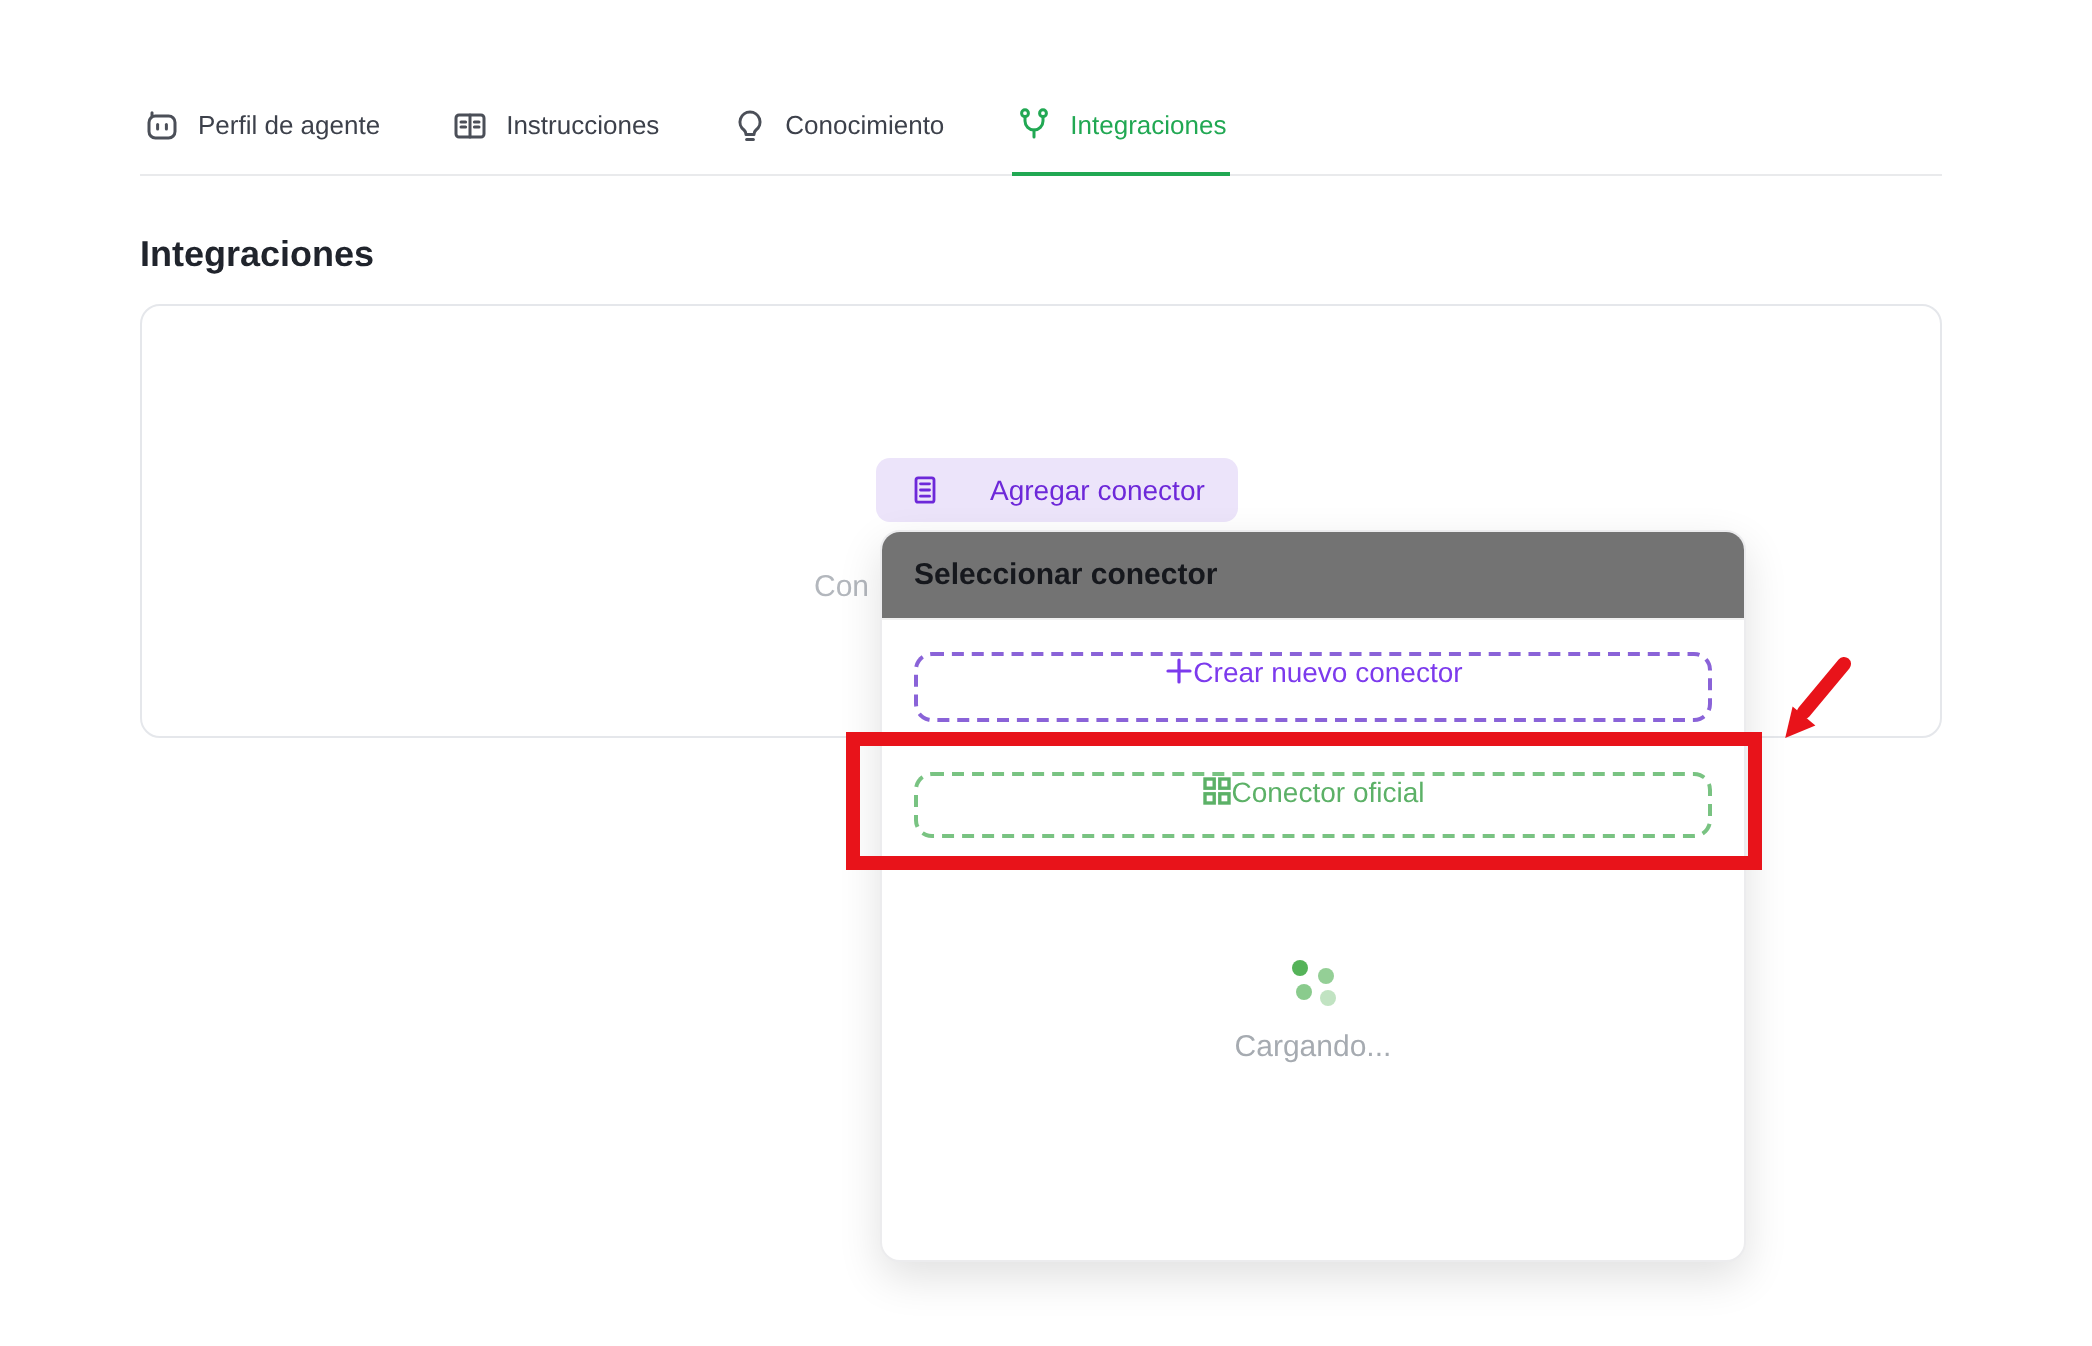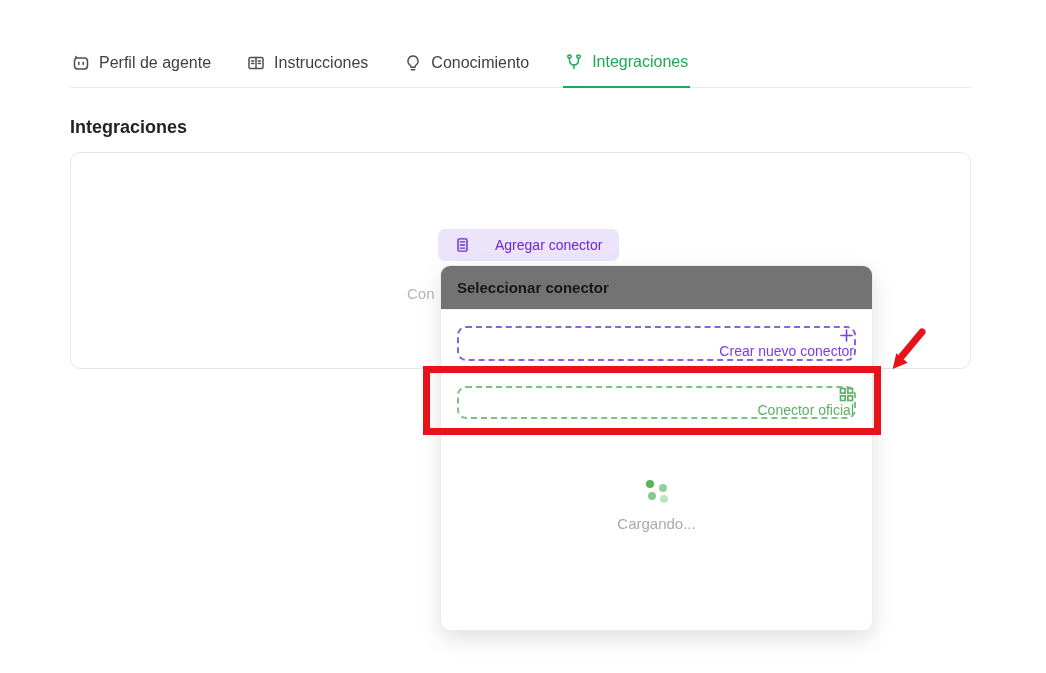--- a/index.html
+++ b/index.html
@@ -22,21 +22,21 @@
     left: 70px; top: 48px;
     width: 901px; height: 40px;
     display: flex;
     gap: 32px;
     border-bottom: 1px solid #e9eaec;
   }
   .tab {
     display: inline-flex;
     align-items: center;
     gap: 9px;
-    font-size: 16px;
+    font-size: 13px;
     color: #3d414b;
     padding: 2px 2px 12px 2px;
     cursor: pointer;
     white-space: nowrap;
   }
   .tab .ticon { display: inline-flex; color: #4b4f58; }
   .tab.active {
     color: #21a853;
     border-bottom: 2px solid #21a853;
     margin-bottom: -1px;
@@ -106,29 +106,28 @@
     align-items: center;
     padding: 0 16px;
     font-size: 15px;
     font-weight: 700;
     color: #16181d;
   }
   .dropdown-body { padding: 16px; }
   .opt-btn {
     width: 100%;
     display: flex;
-    align-items: flex-end;
+    align-items: flex-start;
     justify-content: center;
     gap: 0;
     background: transparent;
     border-radius: 9px;
     font-family: inherit;
     font-size: 14px;
     cursor: pointer;
-    flex-direction: column;
   }
   .opt-create {
     height: 35px;
     border: 2px dashed #8a63d8;
     color: #7c3aed;
     margin-bottom: 25px;
   }
   .opt-official {
     height: 33px;
     border: 2px dashed #79c382;

